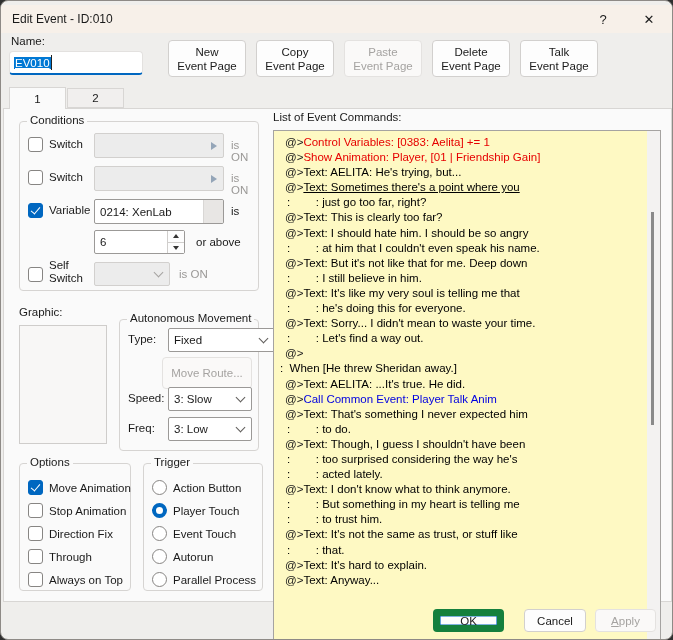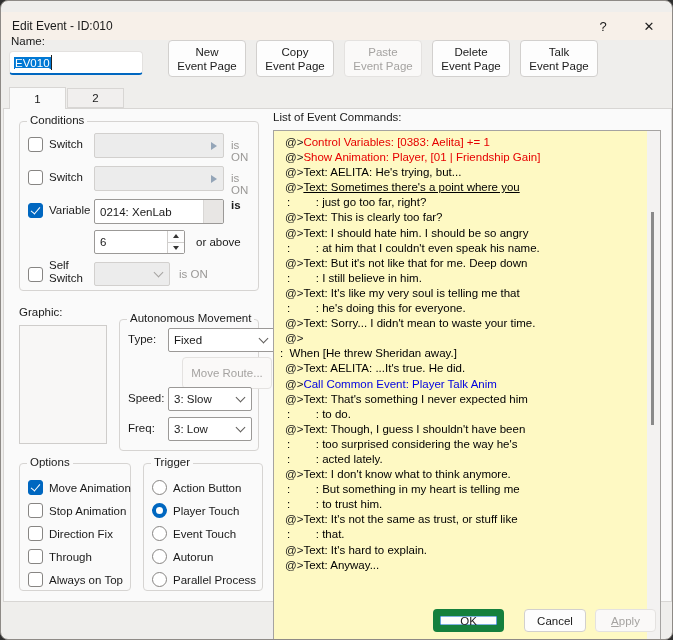--- a/index.html
+++ b/index.html
@@ -4,21 +4,21 @@
 <style>
   * { margin:0; padding:0; box-sizing:border-box; }
   html,body { background:#2f2f2f; }
   body { font-family:"Liberation Sans","DejaVu Sans",sans-serif; }
 
   .dialog { position:relative; width:673px; height:640px; background:#efeeec;
             border:1px solid #8e8a86; border-radius:8px; overflow:hidden;
             font-size:11.5px; color:#1a1a1a; }
 
   
-  .titlebar { position:absolute; top:11px; left:0; right:0; height:28px; background:#f7f0e9;
+  .titlebar { position:absolute; top:4px; left:0; right:0; height:28px; background:#f7f0e9;
               display:flex; align-items:center; }
   .title { padding-left:11px; font-size:12px; }
   .tb-spacer { flex:1; }
   .tb-btn { width:46px; height:28px; display:flex; align-items:center; justify-content:center;
             font-size:13px; color:#202020; }
 
   
   .name-label { position:absolute; left:10px; top:34px; }
   .name-input { position:absolute; left:8px; top:50px; width:134px; height:24px; background:#fff;
                 border:1px solid #e3e1df; border-bottom:2px solid #0067c0; border-radius:4px;
@@ -179,21 +179,21 @@
       <span class="picker-arrow" data-name="switch2-picker-arrow-icon"></span>
     </div>
     <div class="abs gray" style="left:211px; top:50px;" data-name="switch2-is-on-label">is ON</div>
 
     <div class="cb abs checked" style="left:8px; top:81px;" data-name="variable-checkbox"></div>
     <div class="abs" style="left:29px; top:82px;" data-name="variable-label">Variable</div>
     <div class="field" style="left:74px; top:77px; width:130px; height:25px;" data-name="variable-field">
       <span class="val">0214: XenLab</span>
       <span class="field-btn" data-name="variable-picker-button"></span>
     </div>
-    <div class="abs" style="left:211px; top:77px;font-weight:bold;" data-name="variable-is-label">is</div>
+    <div class="abs" style="left:211px; top:83px;" data-name="variable-is-label">is</div>
 
     <div class="field" style="left:74px; top:108px; width:91px; height:24px;" data-name="variable-value-spinner">
       <span class="val">6</span>
       <span class="spin-btns" data-name="spinner-buttons">
         <span class="spin-btn" data-name="spinner-up-button">
             <span class="tri-up" data-name="arrow-up-icon"></span>
           </span>
         <span class="spin-btn" data-name="spinner-down-button">
             <span class="tri-down" data-name="arrow-down-icon"></span>
           </span>
@@ -216,21 +216,21 @@
   <div class="graphic-label" data-name="graphic-label">Graphic:</div>
   <div class="graphic-box" data-name="graphic-preview"></div>
 
   <div class="group" style="left:118px; top:318px; width:140px; height:132px;" data-name="autonomous-movement-group">
     <div class="group-title" data-name="autonomous-movement-group-title">Autonomous Movement</div>
     <div class="abs" style="left:8px; top:13px;" data-name="type-label">Type:</div>
     <div class="field" style="left:48px; top:8px; width:107px; height:24px;" data-name="type-select">
       <span class="val">Fixed</span>
       <span class="chev" data-name="chevron-down-icon"></span>
     </div>
-    <div class="smallbtn disabled" style="left:42px; top:37px; width:90px; height:32px;margin-left:20px;" data-name="move-route-button">Move Route...</div>
+    <div class="smallbtn disabled" style="left:42px; top:37px; width:90px; height:32px;" data-name="move-route-button">Move Route...</div>
     <div class="abs" style="left:8px; top:72px;" data-name="speed-label">Speed:</div>
     <div class="field" style="left:48px; top:67px; width:84px; height:24px;" data-name="speed-select">
       <span class="val">3: Slow</span>
       <span class="chev" data-name="chevron-down-icon"></span>
     </div>
     <div class="abs" style="left:8px; top:102px;" data-name="freq-label">Freq:</div>
     <div class="field" style="left:48px; top:97px; width:84px; height:24px;" data-name="freq-select">
       <span class="val">3: Low</span>
       <span class="chev" data-name="chevron-down-icon"></span>
     </div>
@@ -297,20 +297,21 @@
         <div class="cmdline ind-cmd" data-name="command-line"><span data-name="command-prefix">@&gt;</span><span data-name="command-text" style="color: rgb(0, 0, 0); text-decoration: underline;">Text: Sometimes there's a point where you</span></div>
         <div class="cmdline ind-cont" data-name="command-line"><span data-name="command-text" style="color: rgb(0, 0, 0);">:        : just go too far, right?</span></div>
         <div class="cmdline ind-cmd" data-name="command-line"><span data-name="command-prefix">@&gt;</span><span data-name="command-text" style="color: rgb(0, 0, 0);">Text: This is clearly too far?</span></div>
         <div class="cmdline ind-cmd" data-name="command-line"><span data-name="command-prefix">@&gt;</span><span data-name="command-text" style="color: rgb(0, 0, 0);">Text: I should hate him. I should be so angry</span></div>
         <div class="cmdline ind-cont" data-name="command-line"><span data-name="command-text" style="color: rgb(0, 0, 0);">:        : at him that I couldn't even speak his name.</span></div>
         <div class="cmdline ind-cmd" data-name="command-line"><span data-name="command-prefix">@&gt;</span><span data-name="command-text" style="color: rgb(0, 0, 0);">Text: But it's not like that for me. Deep down</span></div>
         <div class="cmdline ind-cont" data-name="command-line"><span data-name="command-text" style="color: rgb(0, 0, 0);">:        : I still believe in him.</span></div>
         <div class="cmdline ind-cmd" data-name="command-line"><span data-name="command-prefix">@&gt;</span><span data-name="command-text" style="color: rgb(0, 0, 0);">Text: It's like my very soul is telling me that</span></div>
         <div class="cmdline ind-cont" data-name="command-line"><span data-name="command-text" style="color: rgb(0, 0, 0);">:        : he's doing this for everyone.</span></div>
         <div class="cmdline ind-cmd" data-name="command-line"><span data-name="command-prefix">@&gt;</span><span data-name="command-text" style="color: rgb(0, 0, 0);">Text: Sorry... I didn't mean to waste your time.</span></div>
+        <div class="cmdline ind-cont" data-name="command-line"><span data-name="command-text" style="color: rgb(0, 0, 0);">:        : Let's find a way out.</span></div>
         <div class="cmdline ind-cmd" data-name="command-line"><span data-name="command-prefix">@&gt;</span><span data-name="command-text" style="color: rgb(0, 0, 0);"></span></div>
         <div class="cmdline ind-when" data-name="command-line"><span data-name="command-text" style="color: rgb(0, 0, 0);">:  When [He threw Sheridan away.]</span></div>
         <div class="cmdline ind-cmd" data-name="command-line"><span data-name="command-prefix">@&gt;</span><span data-name="command-text" style="color: rgb(0, 0, 0);">Text: AELITA: ...It's true. He did.</span></div>
         <div class="cmdline ind-cmd" data-name="command-line"><span data-name="command-prefix">@&gt;</span><span data-name="command-text" style="color: rgb(0, 0, 224);">Call Common Event: Player Talk Anim</span></div>
         <div class="cmdline ind-cmd" data-name="command-line"><span data-name="command-prefix">@&gt;</span><span data-name="command-text" style="color: rgb(0, 0, 0);">Text: That's something I never expected him</span></div>
         <div class="cmdline ind-cont" data-name="command-line"><span data-name="command-text" style="color: rgb(0, 0, 0);">:        : to do.</span></div>
         <div class="cmdline ind-cmd" data-name="command-line"><span data-name="command-prefix">@&gt;</span><span data-name="command-text" style="color: rgb(0, 0, 0);">Text: Though, I guess I shouldn't have been</span></div>
         <div class="cmdline ind-cont" data-name="command-line"><span data-name="command-text" style="color: rgb(0, 0, 0);">:        : too surprised considering the way he's</span></div>
         <div class="cmdline ind-cont" data-name="command-line"><span data-name="command-text" style="color: rgb(0, 0, 0);">:        : acted lately.</span></div>
         <div class="cmdline ind-cmd" data-name="command-line"><span data-name="command-prefix">@&gt;</span><span data-name="command-text" style="color: rgb(0, 0, 0);">Text: I don't know what to think anymore.</span></div>

